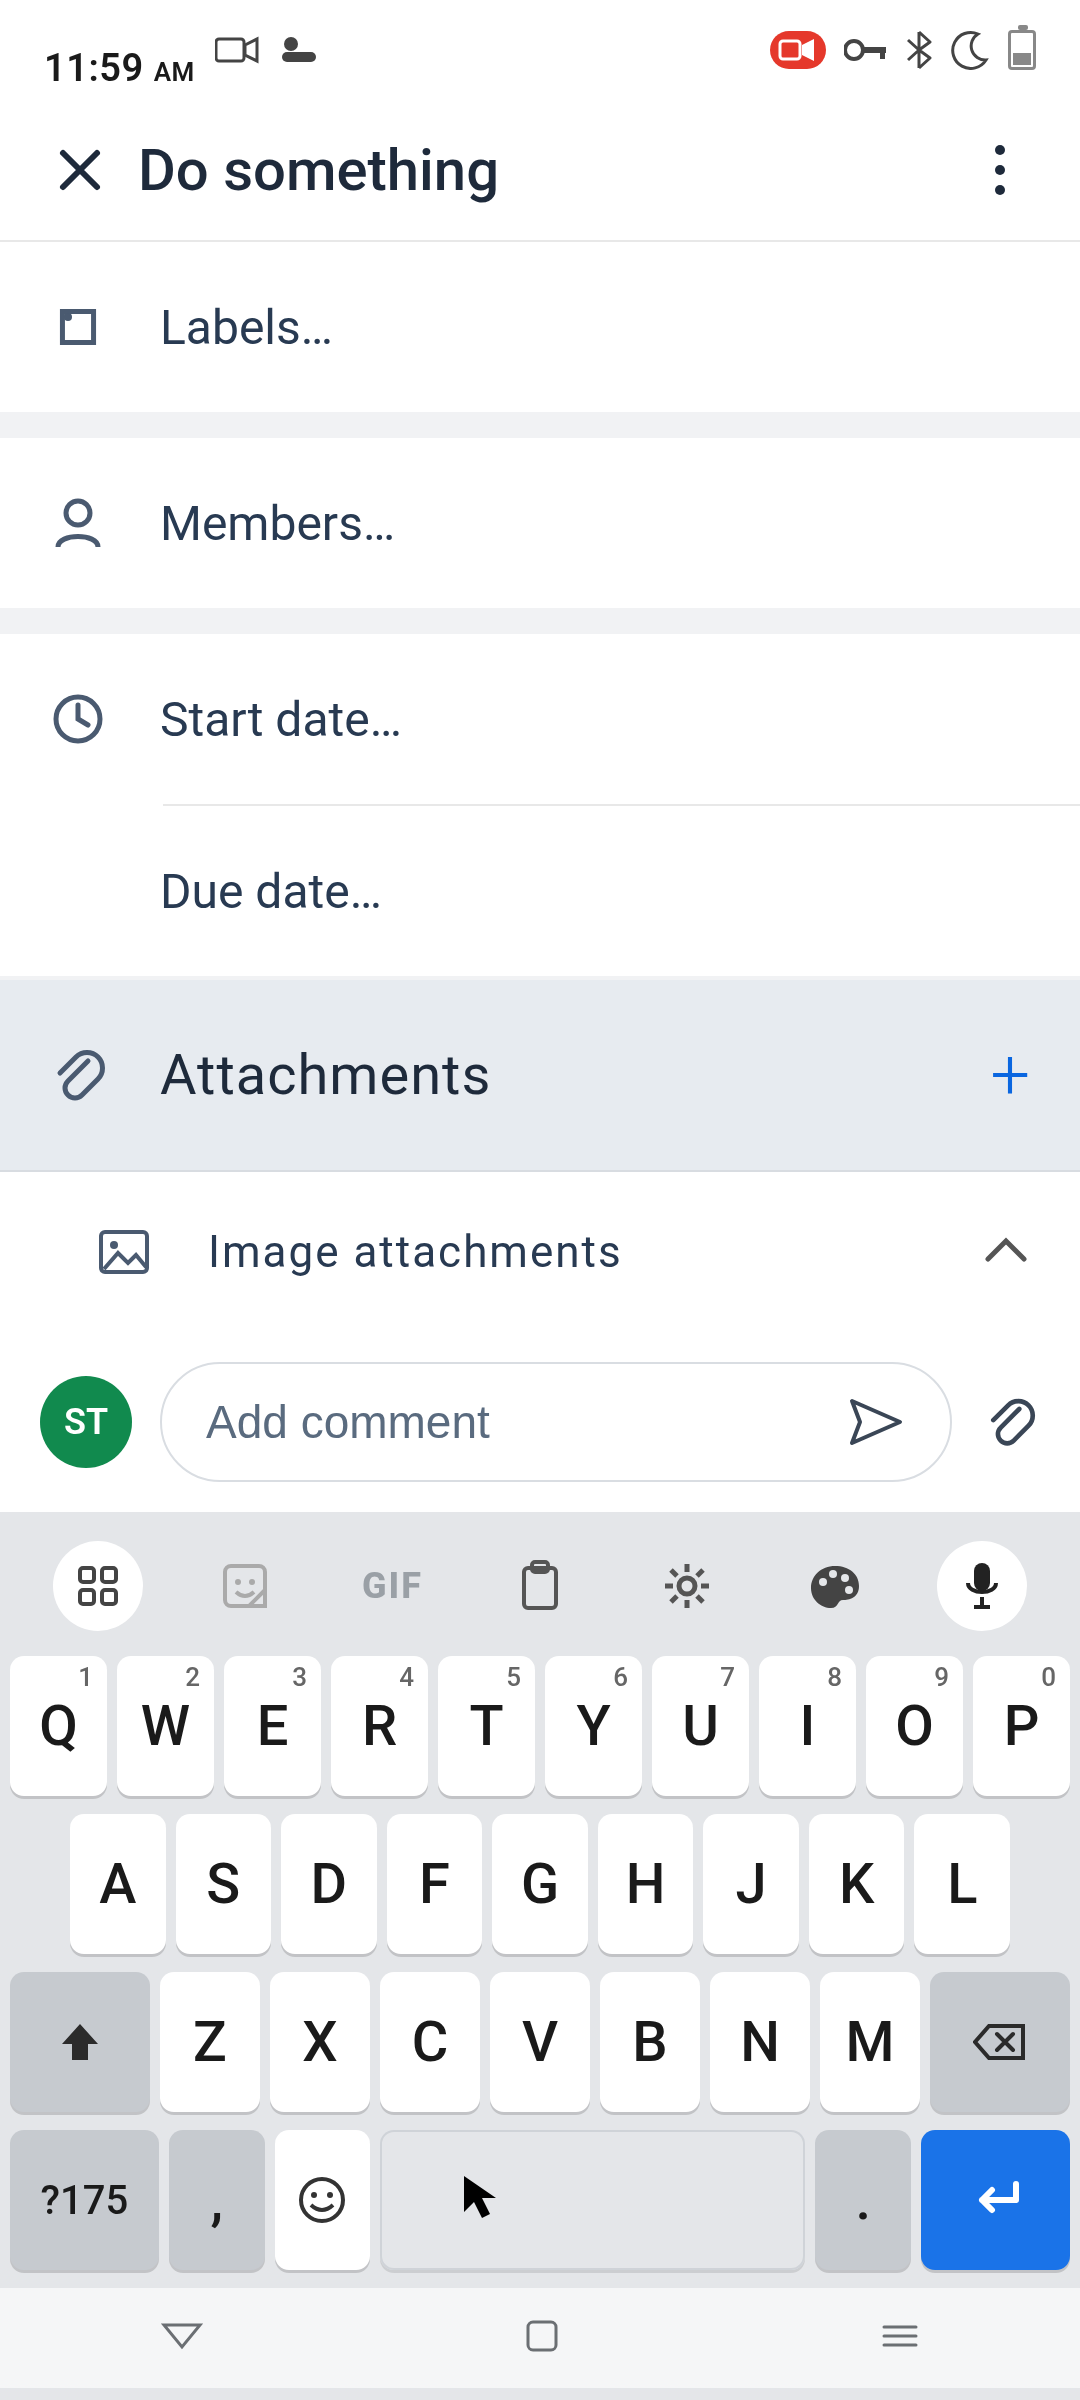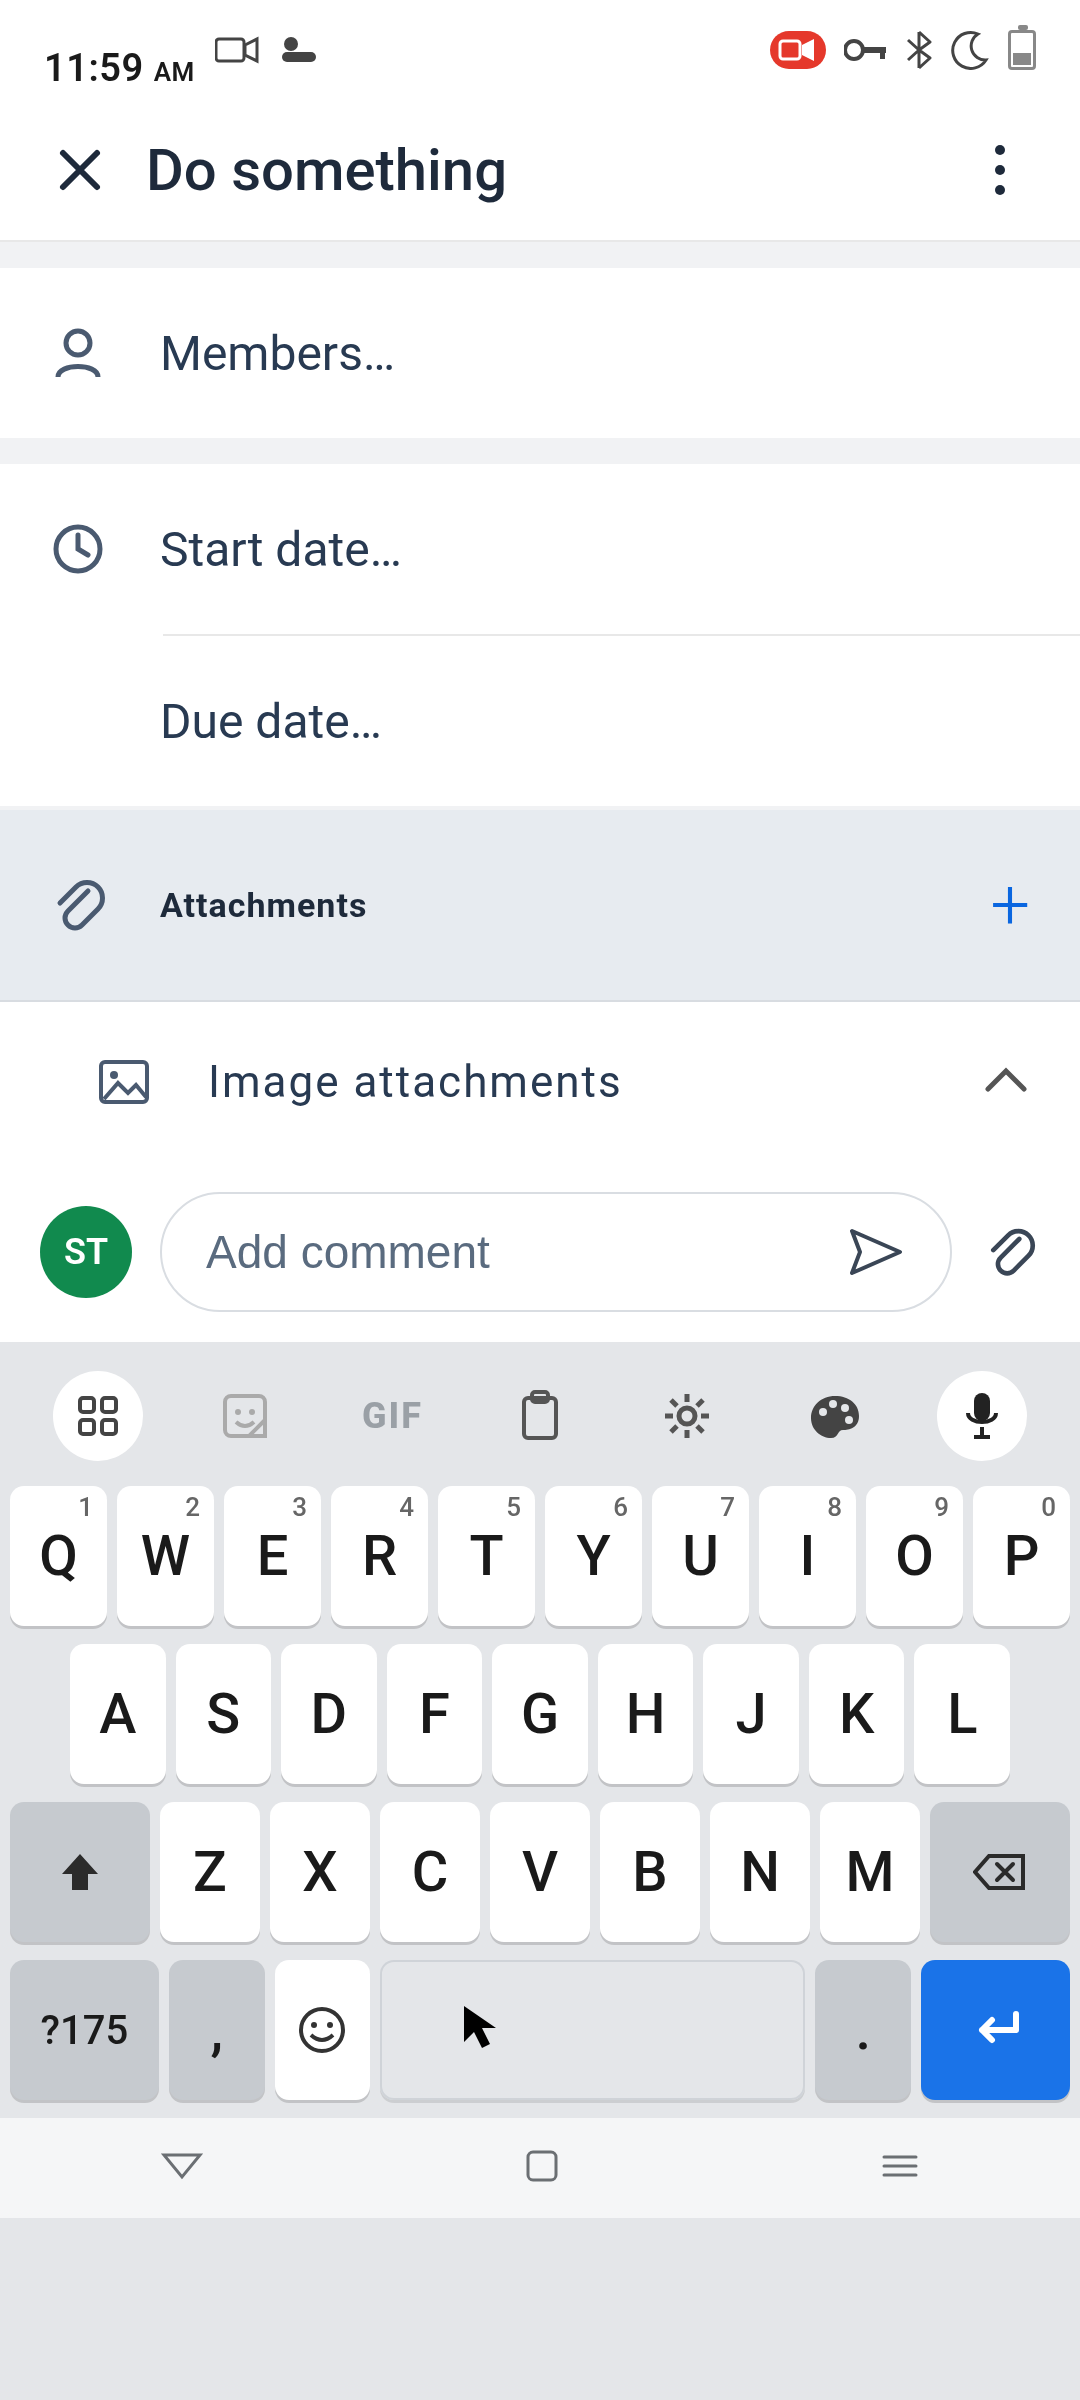--- a/index.html
+++ b/index.html
@@ -11,38 +11,38 @@
   .status-left { display: flex; align-items: center; gap: 20px; }
   .clock { font-size: 38px; font-weight: 600; color: #1a1a1a; letter-spacing: 0.5px; margin-top: 36px; }
   .ampm { font-size: 26px; font-weight: 600; }
   .status-right { display: flex; align-items: center; gap: 18px; }
   .sicon svg { display:block; }
   .battery { width: 28px; height: 40px; border: 3px solid #888; border-radius: 4px; position: relative; }
   .battery::before { content:""; position:absolute; top:-8px; left:7px; width:10px; height:5px; background:#888; border-radius:2px;}
   .battery::after { content:""; position:absolute; bottom:2px; left:2px; right:2px; height:12px; background:#888;}
 
   
-  .header { height: 140px; display:flex; align-items:center; padding: 0 50px; gap: 36px; }
+  .header { height: 140px; display:flex; align-items:center; padding: 0 50px; gap: 28px; }
   .close-btn { width:60px; height:60px; display:flex; align-items:center; justify-content:center; cursor:pointer;}
   .title { font-size: 58px; font-weight: 500; color: #1e2a3b; flex:1;}
   .more-btn { width:60px; height:60px; display:flex; align-items:center; justify-content:center; cursor:pointer;}
   .dot { width:10px; height:10px; border-radius:50%; background:#1e2a3b;}
   .more-inner { display:flex; flex-direction:column; gap:10px;}
 
   .divider-top { height:2px; background:#e8e8e8;}
 
   
   .row { display:flex; align-items:center; padding: 0 50px; background:#fff; min-height: 170px;}
   .row .icon-slot { width: 110px; display:flex; align-items:center;}
   .row .label { font-size: 48px; color: #283a52; flex:1;}
   .block-gap { height: 26px; background: #f1f2f4;}
   .thin-gap { height: 2px; background:#e8e8e8; margin-left:163px;}
 
   .attach-row { background:#e7ebf0;}
-  .attach-row .label { color:#1e2a3b; font-weight:700; letter-spacing:1px; font-size:34px;}
+  .attach-row .label { color:#1e2a3b; font-weight:400; letter-spacing:1px; font-size:56px;}
   .plus { font-size:70px; color:#0a66e0; font-weight:300;}
   .caret { color:#555; }
 
   
   .comment-bar { display:flex; align-items:center; padding: 30px 40px 30px 40px; gap:28px; background:#fff;}
   .avatar { width:92px; height:92px; border-radius:50%; background:#118a4e; color:#fff; display:flex; align-items:center; justify-content:center; font-size:36px; font-weight:600;}
   .comment-pill { flex:1; height: 120px; border:2px solid #d9dde2; border-radius:70px; display:flex; align-items:center; padding:0 44px; gap: 20px;}
   .comment-input { flex:1; border:none; outline:none; font-size:46px; color:#ec4899; background:transparent;}
   .comment-input::placeholder { color:#5a6b7f;}
   .send { width:60px; height:60px; display:flex; align-items:center; justify-content:center;}
@@ -139,20 +139,29 @@
     <div class="more-inner">
           <div class="dot"></div>
           <div class="dot"></div>
           <div class="dot"></div>
         </div>
   </div>
 </div>
 
 <div class="divider-top"></div>
 
+<div class="row">
+  <div class="icon-slot">
+    <svg width="56" height="56" viewBox="0 0 56 56">
+          <path d="M28 6 L50 28 L28 50 L6 28 Z" fill="none" stroke="#4a5a70" stroke-width="5" transform="rotate(45 28 28)"></path>
+          <circle cx="18" cy="18" r="4" fill="#4a5a70"></circle>
+        </svg>
+  </div>
+  <div class="label">Labels…</div>
+</div>
 <div class="block-gap"></div>
 
 <div class="row">
   <div class="icon-slot">
     <svg width="56" height="56" viewBox="0 0 56 56">
           <circle cx="28" cy="18" r="12" fill="none" stroke="#4a5a70" stroke-width="5"></circle>
           <path d="M8 52 C8 38 48 38 48 52" fill="none" stroke="#4a5a70" stroke-width="5"></path>
         </svg>
   </div>
   <div class="label">Members…</div>

